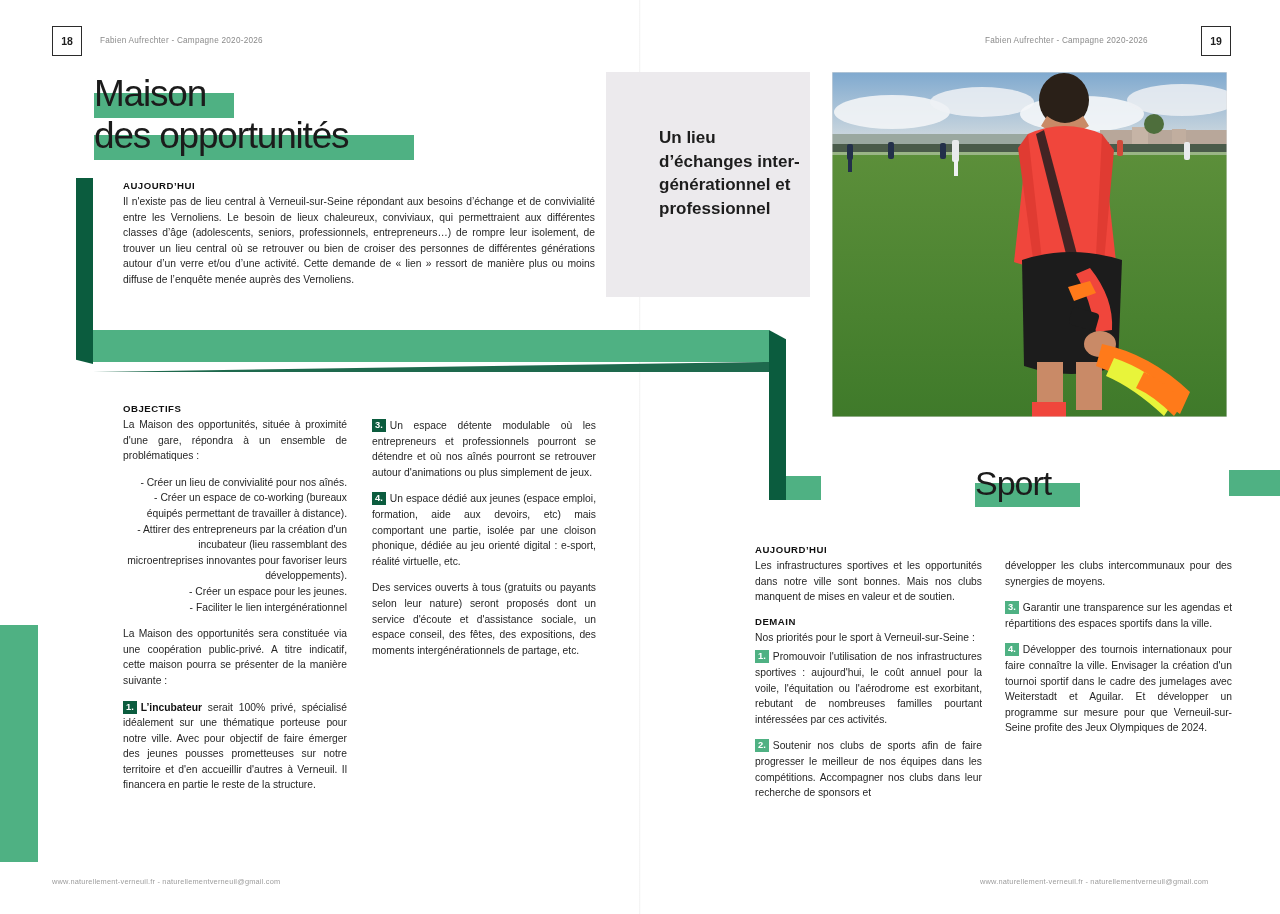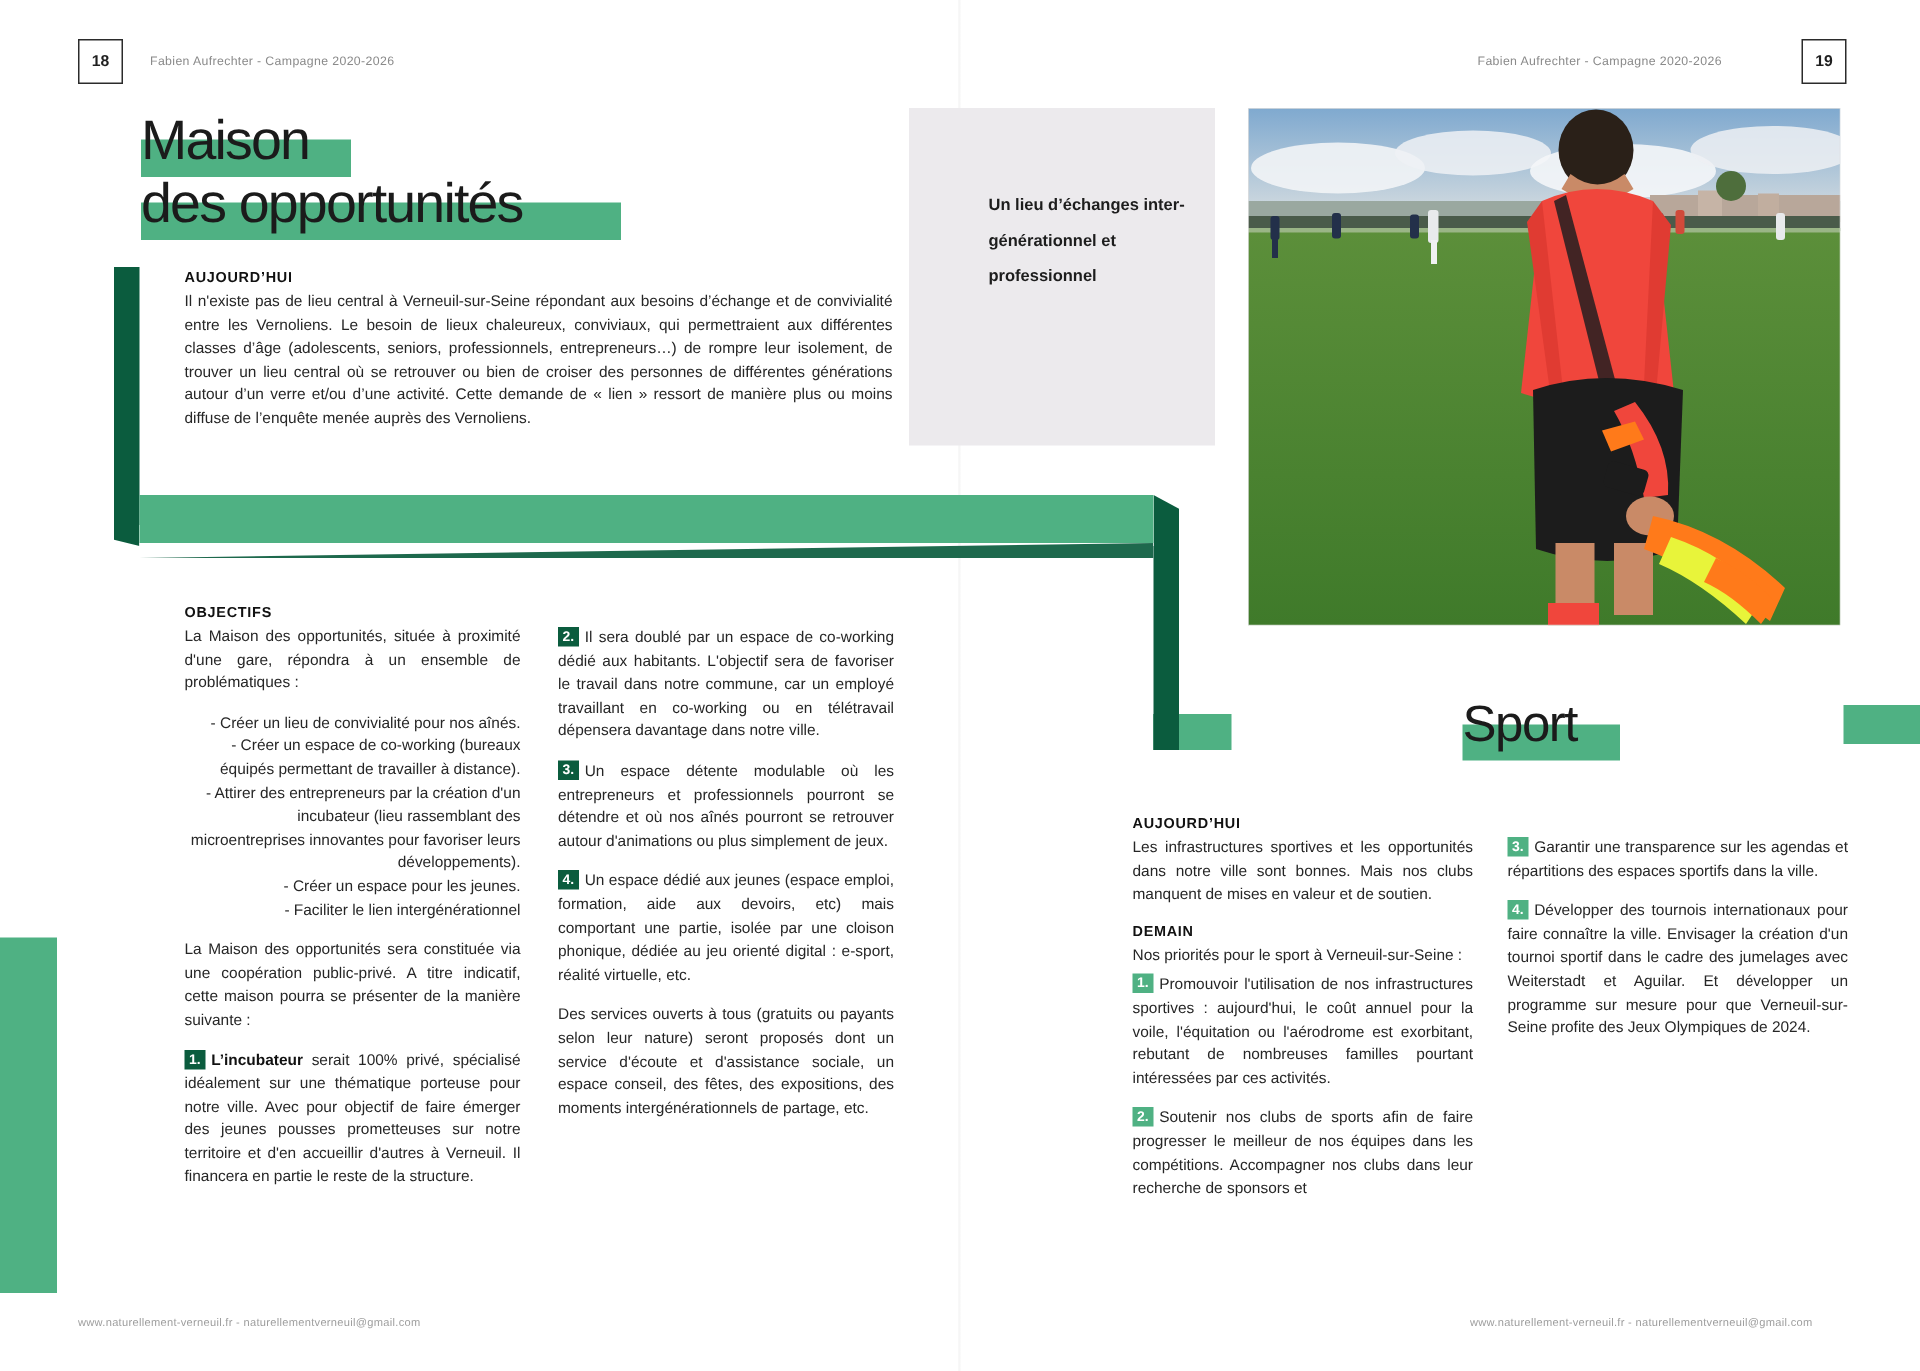--- a/index.html
+++ b/index.html
@@ -56,21 +56,21 @@
                    background:#0b5c3e;clip-path:polygon(0 100%,100% 0,100% 100%,0 100%);opacity:.92;}
   .br-corner{position:absolute;left:693px;top:152px;width:17px;height:42px;background:#0b5c3e;
              clip-path:polygon(0 0,100% 22%,100% 100%,0 100%);}
   .br-vright{position:absolute;left:693px;top:186px;width:17px;height:136px;background:#0b5c3e;}
   .br-foot{position:absolute;left:693px;top:298px;width:52px;height:24px;background:#4fb183;}
   .br-foot-dark{position:absolute;left:693px;top:298px;width:17px;height:24px;background:#0b5c3e;}
 
   
   .callout{position:absolute;left:606px;top:72px;width:204px;height:225px;background:#eceaed;}
   .callout-txt{position:absolute;left:659px;top:126px;width:150px;
-               font-size:11px;font-weight:bold;line-height:23.5px;color:#1d1d1d;}
+               font-size:17px;font-weight:bold;line-height:23.5px;color:#1d1d1d;}
 
   
   .photo{position:absolute;left:832px;top:72px;width:395px;height:345px;overflow:hidden;}
   .photo svg{display:block;}
 
   
   .blk{position:absolute;color:#222;}
   .kicker{font-size:9.6px;font-weight:bold;letter-spacing:.5px;color:#111;margin-bottom:3px;}
   .para{font-size:10.3px;line-height:15.6px;text-align:justify;color:#262626;margin:0 0 11px 0;}
   .para:last-child{margin-bottom:0;}
@@ -210,23 +210,20 @@
 - Créer un espace pour les jeunes.
 - Faciliter le lien intergénérationnel</p>
     <p class="para">La Maison des opportunités sera constituée via une coopération public-privé. A titre indicatif, cette maison pourra se présenter de la manière suivante :</p>
     <p class="para">
       <span class="num">1.</span><b class="inl">L’incubateur</b> <span>serait 100% privé, spécialisé idéalement sur une thématique porteuse pour notre ville. Avec pour objectif de faire émerger des jeunes pousses prometteuses sur notre territoire et d'en accueillir d'autres à Verneuil. Il financera en partie le reste de la structure.</span>
     </p>
   </div>
 
   <div class="blk c-mid">
     <p class="para">
-      <span class="num">2.</span><span>Il sera doublé par un espace de co-working dédié aux habitants. L'objectif sera de favoriser le travail dans notre commune, car un employé travaillant en co-working ou en télétravail dépensera davantage dans notre ville.</span>
-    </p>
-    <p class="para">
       <span class="num">3.</span><span>Un espace détente modulable où les entrepreneurs et professionnels pourront se détendre et où nos aînés pourront se retrouver autour d'animations ou plus simplement de jeux.</span>
     </p>
     <p class="para">
       <span class="num">4.</span><span>Un espace dédié aux jeunes (espace emploi, formation, aide aux devoirs, etc) mais comportant une partie, isolée par une cloison phonique, dédiée au jeu orienté digital : e-sport, réalité virtuelle, etc.</span>
     </p>
     <p class="para">Des services ouverts à tous (gratuits ou payants selon leur nature) seront proposés dont un service d'écoute et d'assistance sociale, un espace conseil, des fêtes, des expositions, des moments intergénérationnels de partage, etc.</p>
   </div>
 
   <div class="title-wrap sport-wrap">
     <span class="title-line">
@@ -242,20 +239,21 @@
     <p class="para" style="margin-bottom:4px;">Nos priorités pour le sport à Verneuil-sur-Seine :</p>
     <p class="para">
       <span class="num light">1.</span><span>Promouvoir l'utilisation de nos infrastructures sportives : aujourd'hui, le coût annuel pour la voile, l'équitation ou l'aérodrome est exorbitant, rebutant de nombreuses familles pourtant intéressées par ces activités.</span>
     </p>
     <p class="para">
       <span class="num light">2.</span><span>Soutenir nos clubs de sports afin de faire progresser le meilleur de nos équipes dans les compétitions. Accompagner nos clubs dans leur recherche de sponsors et</span>
     </p>
   </div>
 
   <div class="blk c-r2">
+    <p class="para">développer les clubs intercommunaux pour des synergies de moyens.</p>
     <p class="para">
       <span class="num light">3.</span><span>Garantir une transparence sur les agendas et répartitions des espaces sportifs dans la ville.</span>
     </p>
     <p class="para">
       <span class="num light">4.</span><span>Développer des tournois internationaux pour faire connaître la ville. Envisager la création d'un tournoi sportif dans le cadre des jumelages avec Weiterstadt et Aguilar. Et développer un programme sur mesure pour que Verneuil-sur-Seine profite des Jeux Olympiques de 2024.</span>
     </p>
   </div>
 
   <div class="foot foot-l">www.naturellement-verneuil.fr - naturellementverneuil@gmail.com</div>
   <div class="foot foot-r">www.naturellement-verneuil.fr - naturellementverneuil@gmail.com</div>

